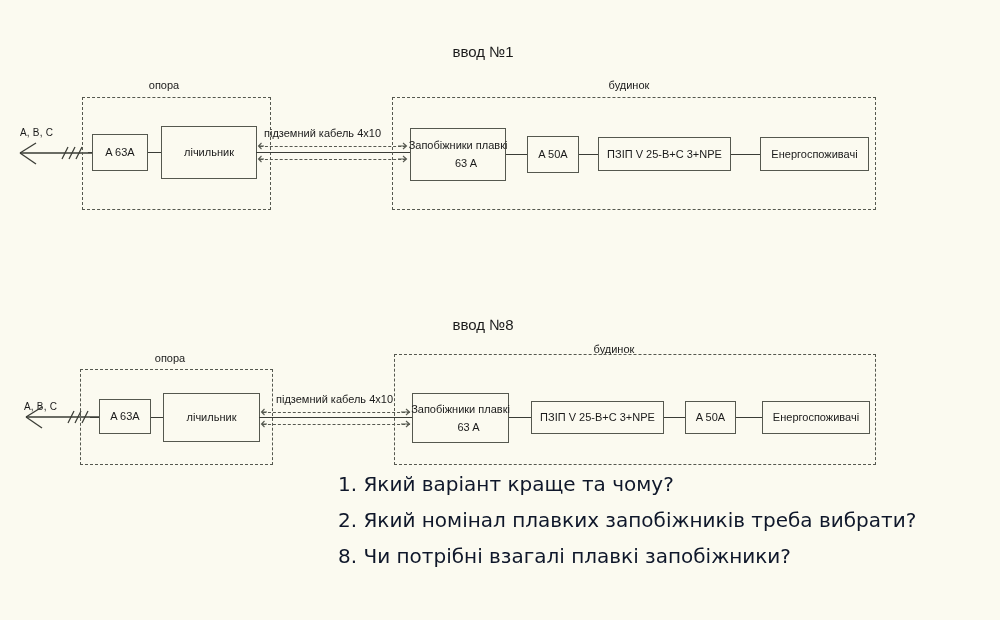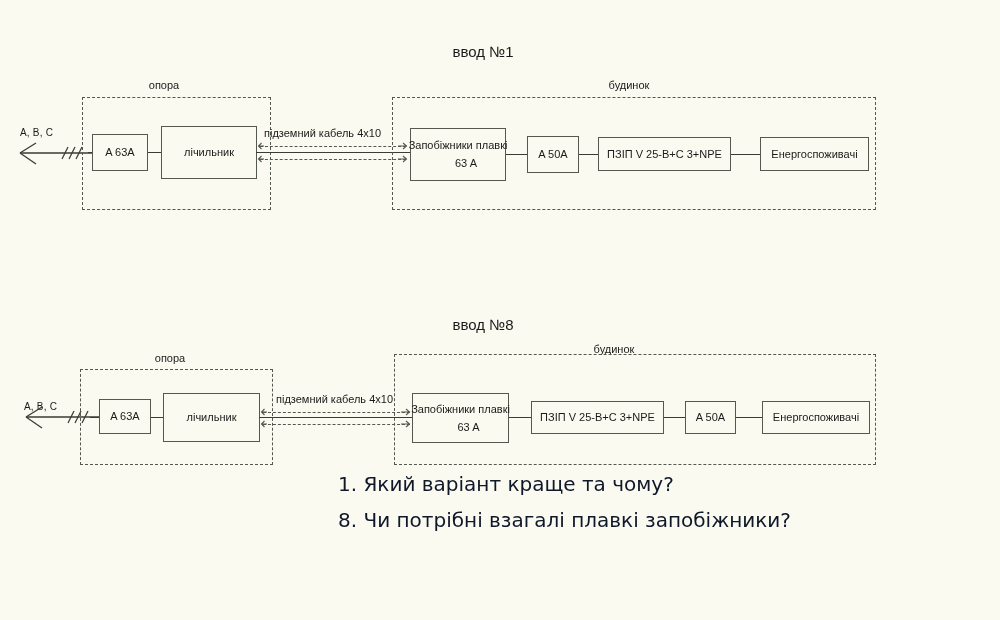--- a/index.html
+++ b/index.html
@@ -239,16 +239,17 @@
       <span>A 50A</span>
     </div>
     <div class="wire" style="left:736px; top:416px; width:27px;"></div>
     <div class="block" style="left:762px; top:400px; width:108px; height:33px;">
       <span>Енергоспоживачі</span>
     </div>
   </div>
 
   <div id="questions">
     <div class="question">1. Який варіант краще та чому?</div>
+    <div class="question">2. Який номінал плавких запобіжників треба вибрати?</div>
     <div class="question">8. Чи потрібні взагалі плавкі запобіжники?</div>
   </div>
 
 </div>
 
 </body></html>

